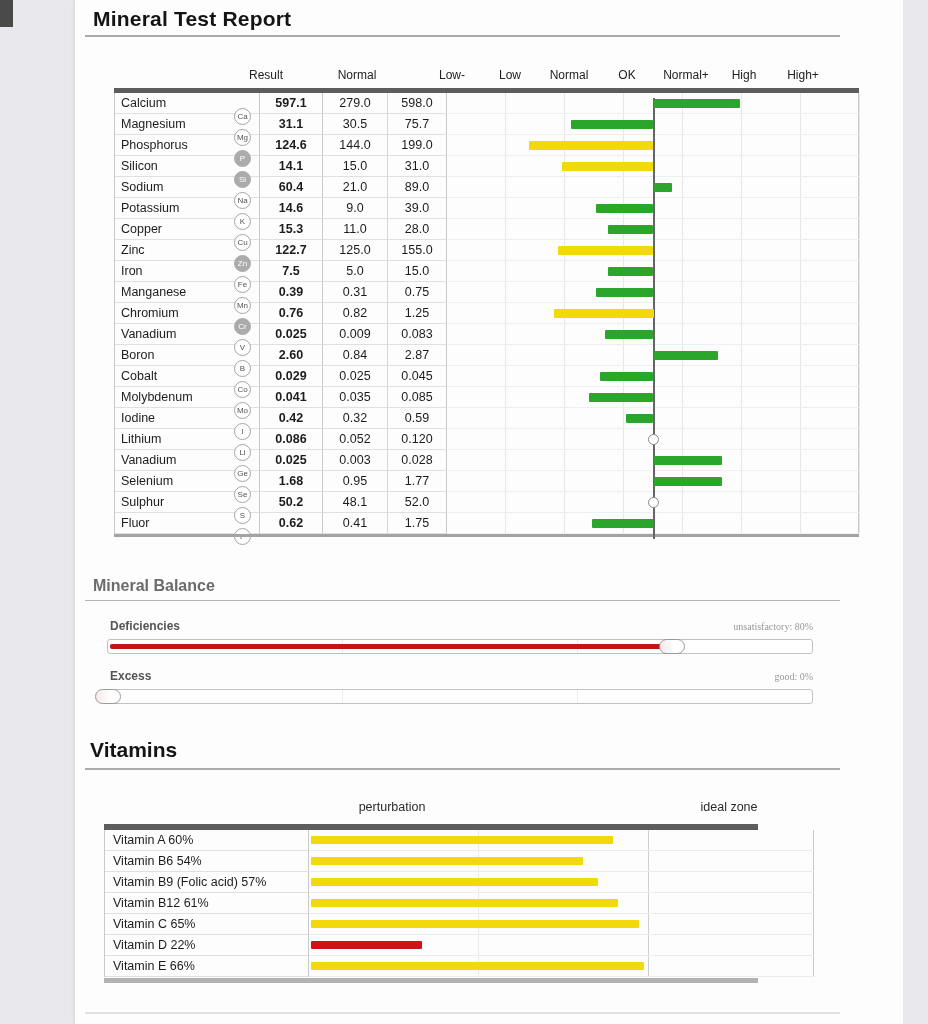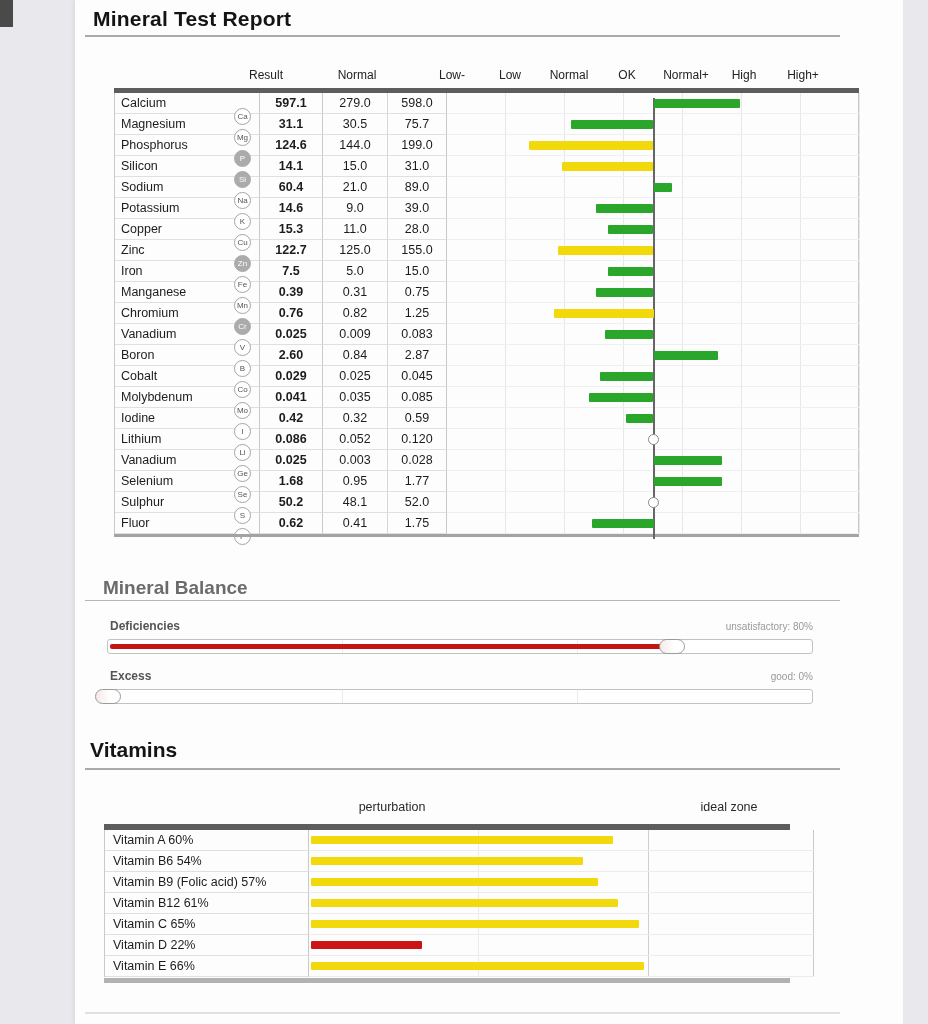--- a/index.html
+++ b/index.html
@@ -15,21 +15,21 @@
   .dark-corner{position:absolute;left:0;top:0;width:13px;height:27px;background:#4a4a4a;}
 
   
   .report-title{position:absolute;left:93px;top:7px;font-size:21px;font-weight:bold;color:#141414;letter-spacing:0.2px;}
   .hr{position:absolute;left:85px;width:755px;height:2px;background:#aaa;}
   .hr1{top:35px;}
   .hr2{top:600px;height:1px;background:#b5b5b5;}
   .hr3{top:768px;}
   .hr-bottom{top:1012px;height:2px;background:#e3e0e0;}
 
-  .sub-heading{position:absolute;left:103px;font-size:19px;font-weight:bold;color:#6b6b6b;}
+  .sub-heading{position:absolute;left:93px;font-size:16px;font-weight:bold;color:#6b6b6b;}
   .big-heading{position:absolute;left:90px;font-size:21px;font-weight:bold;color:#141414;}
 
   
   .mh{position:absolute;top:68px;transform:translateX(-50%);font-size:12px;color:#222;white-space:nowrap;}
   .mh.bold{font-weight:normal;}
 
   
   .mtable{position:absolute;left:88px;top:88px;width:745px;height:449px;margin-left:26px;}
   .mtable .topbar{position:absolute;left:0;top:0;width:100%;height:5px;background:#5d5d5d;}
   .mtable .botbar{position:absolute;left:0;bottom:0;width:100%;height:3px;background:#a3a3a3;}
@@ -46,29 +46,29 @@
     font-size:8px;line-height:15px;text-align:center;color:#555;background:#fff;font-weight:normal;}
   .m-icon.filled{background:#ababab;border-color:#ababab;color:#fff;}
   .okline{position:absolute;left:538px;top:5px;width:2px;height:441px;background:#666;z-index:1;}
   .bar{position:absolute;top:6px;height:9px;z-index:2;border-radius:1px;}
   .bar.green{background:#2aa62a;}
   .bar.yellow{background:#f2d90c;}
   .dotmark{position:absolute;top:5px;left:201px;width:9px;height:9px;border:1.5px solid #8a8a8a;border-radius:50%;background:#fff;z-index:3;}
 
   
   .mb-label{position:absolute;font-size:12px;font-weight:bold;color:#555;}
-  .mb-status{position:absolute;font-size:10px;color:#999;right:115px;text-align:left;}
+  .mb-status{position:absolute;font-size:10px;color:#999;right:115px;text-align:left;font-family:Liberation Serif, serif;}
   .slider{position:absolute;left:107px;width:706px;height:15px;border:1px solid #c2c2c2;border-radius:3px;background:#fff;box-sizing:border-box;
     background-image:linear-gradient(to right,transparent 0,transparent 33.3%,#ebebeb 33.3%,#ebebeb calc(33.3% + 1px),transparent calc(33.3% + 1px),transparent 66.6%,#ebebeb 66.6%,#ebebeb calc(66.6% + 1px),transparent calc(66.6% + 1px));}
   .slider .fill{position:absolute;left:2px;top:4px;height:5px;background:#c41414;border-radius:2px;}
   .handle{position:absolute;width:26px;height:15px;border:1.5px solid #9a9a9a;border-radius:8px;background:linear-gradient(to right,#f6e9e9 0,#ffffff 60%);box-sizing:border-box;z-index:2;}
 
   
   .v-colhead{position:absolute;top:800px;transform:translateX(-50%);font-size:12.5px;color:#2a2a2a;}
-  .vtable{position:absolute;left:104px;top:824px;width:654px;height:159px;padding-left:32px;}
+  .vtable{position:absolute;left:104px;top:824px;width:654px;height:159px;}
   .vtable .topbar{position:absolute;left:0;top:0;width:100%;height:6px;background:#5d5d5d;}
   .vtable .botbar{position:absolute;left:0;bottom:0;width:100%;height:5px;background:#b2b2b2;}
   .vtable .rows{position:absolute;left:0;top:6px;width:710px;height:147px;border-left:1px solid #c9c9c9;border-right:1px solid #c9c9c9;box-sizing:border-box;}
   .v-row{position:relative;height:21px;width:100%;}
   .v-label{position:absolute;left:0;top:0;width:204px;height:21px;line-height:21px;font-size:12.5px;color:#1c1c1c;padding-left:8px;box-sizing:border-box;border-right:1px solid #c9c9c9;border-bottom:1px solid #e0e0e0;}
   .v-chart{position:absolute;left:204px;top:0;width:506px;height:21px;border-bottom:1px solid #ececec;box-sizing:border-box;
     background-image:linear-gradient(to right,transparent 0,transparent 169px,#ebebeb 169px,#ebebeb 170px,transparent 170px,transparent 339px,#cfcfcf 339px,#cfcfcf 340px,transparent 340px);}
   .v-bar{position:absolute;left:2px;top:6px;height:8px;border-radius:1px;}
   .v-bar.yellow{background:#f2d90c;}
   .v-bar.red{background:#cc1414;}

